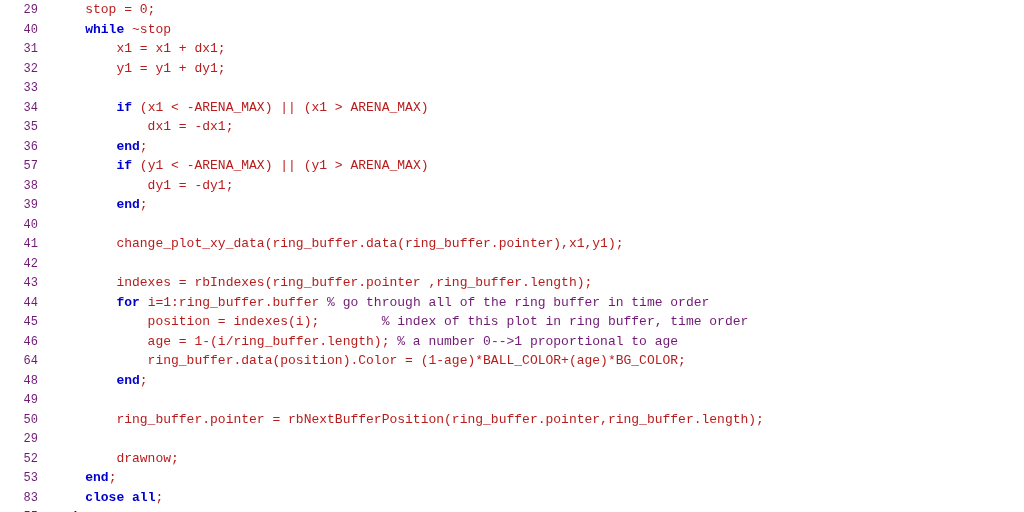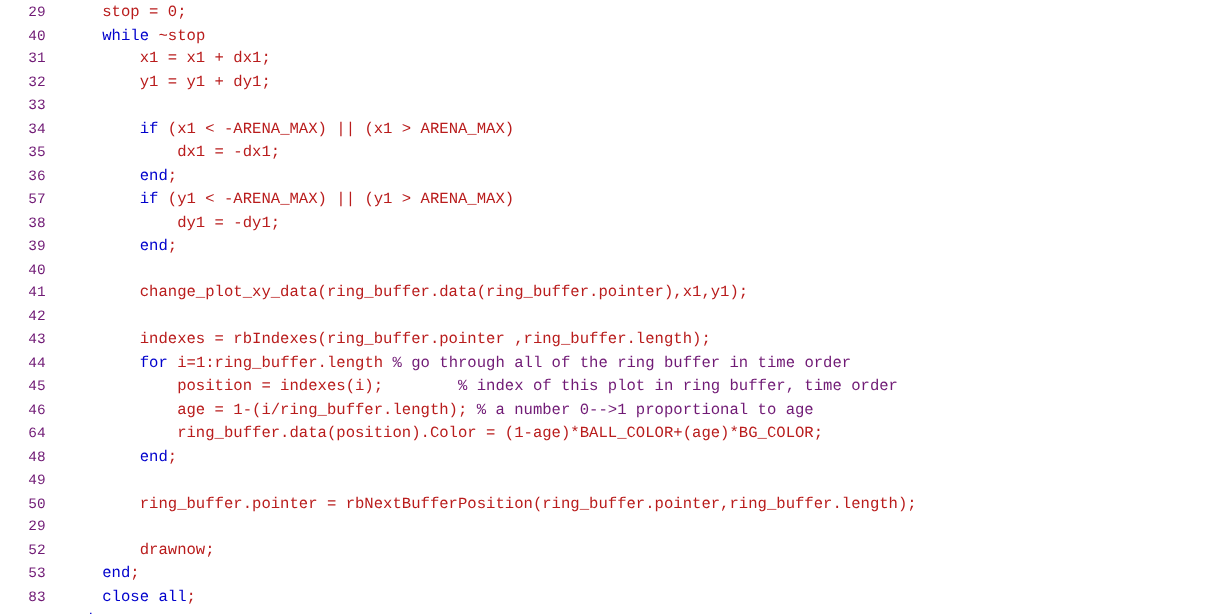--- a/index.html
+++ b/index.html
@@ -40,21 +40,21 @@
       user-select: none;
       font-size: 12px;
     }
 
     .code-content {
       white-space: pre;
       flex: 1;
     }
 
     
-    .kw { color: #0000cc; font-weight: normal; }
+    .kw { color: #0000cc; font-weight: bold; }
     .comment { color: #701a75; }
     .plain { color: #b91c1c; }
   </style>
 </head>
 <body>
 
 <div class="code-container">
 <div class="code-line">
       <span class="line-number">29</span>
       <span class="code-content"><span class="plain">    stop = 0;</span></span>
@@ -110,21 +110,21 @@
     <div class="code-line">
       <span class="line-number">42</span>
       <span class="code-content"> </span>
     </div>
     <div class="code-line">
       <span class="line-number">43</span>
       <span class="code-content"><span class="plain">        indexes = rbIndexes(ring_buffer.pointer ,ring_buffer.length);</span></span>
     </div>
     <div class="code-line">
       <span class="line-number">44</span>
-      <span class="code-content"><span class="plain">        </span><span class="kw">for</span><span class="plain"> i=1:ring_buffer.length </span><span class="comment">% go through all of the ring buffer in time order</span></span>
+      <span class="code-content"><span class="plain">        </span><span class="kw">for</span><span class="plain"> i=1:ring_buffer.buffer </span><span class="comment">% go through all of the ring buffer in time order</span></span>
     </div>
     <div class="code-line">
       <span class="line-number">45</span>
       <span class="code-content"><span class="plain">            position = indexes(i);        </span><span class="comment">% index of this plot in ring buffer, time order</span></span>
     </div>
     <div class="code-line">
       <span class="line-number">46</span>
       <span class="code-content"><span class="plain">            age = 1-(i/ring_buffer.length); </span><span class="comment">% a number 0--&gt;1 proportional to age</span></span>
     </div>
     <div class="code-line">

